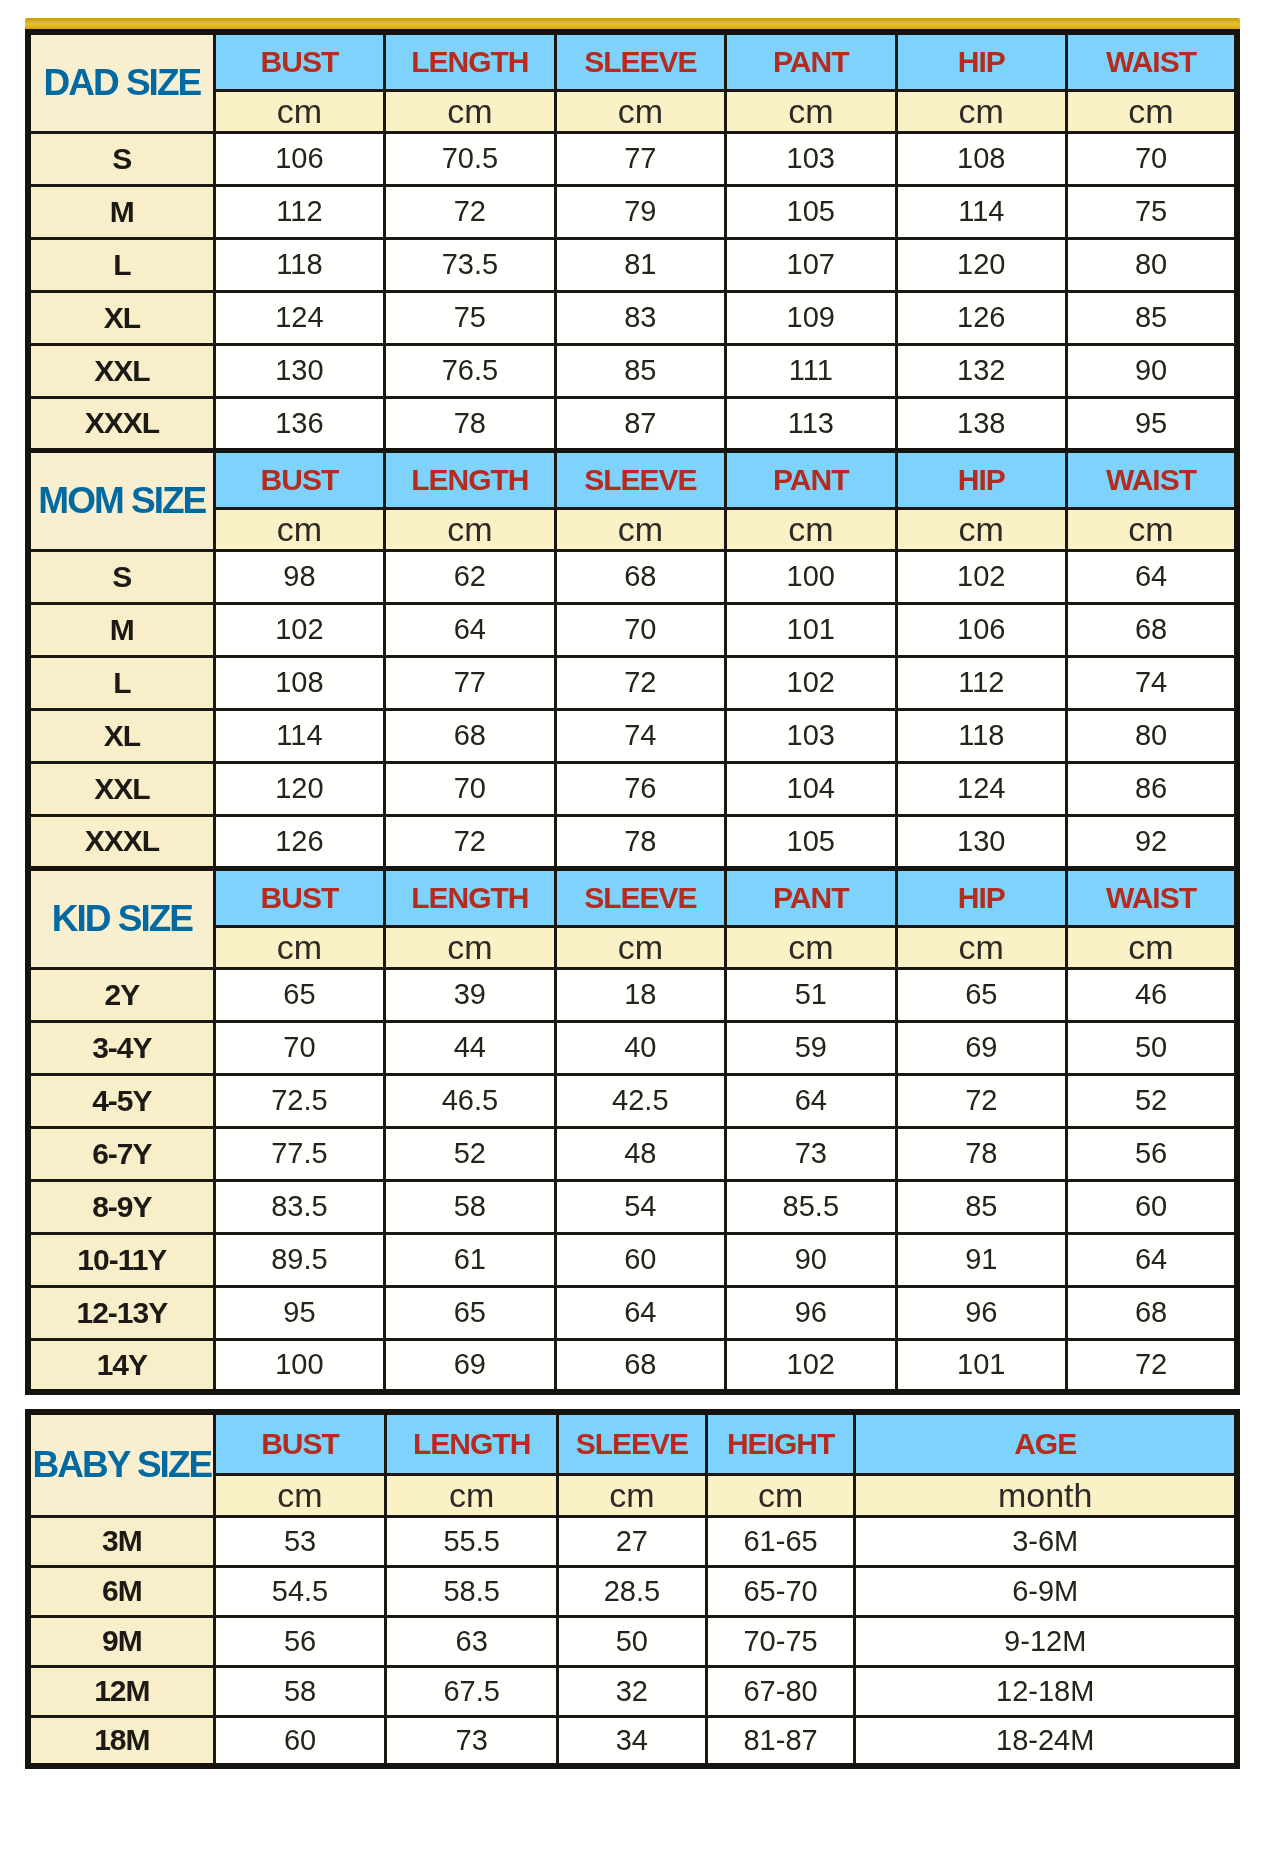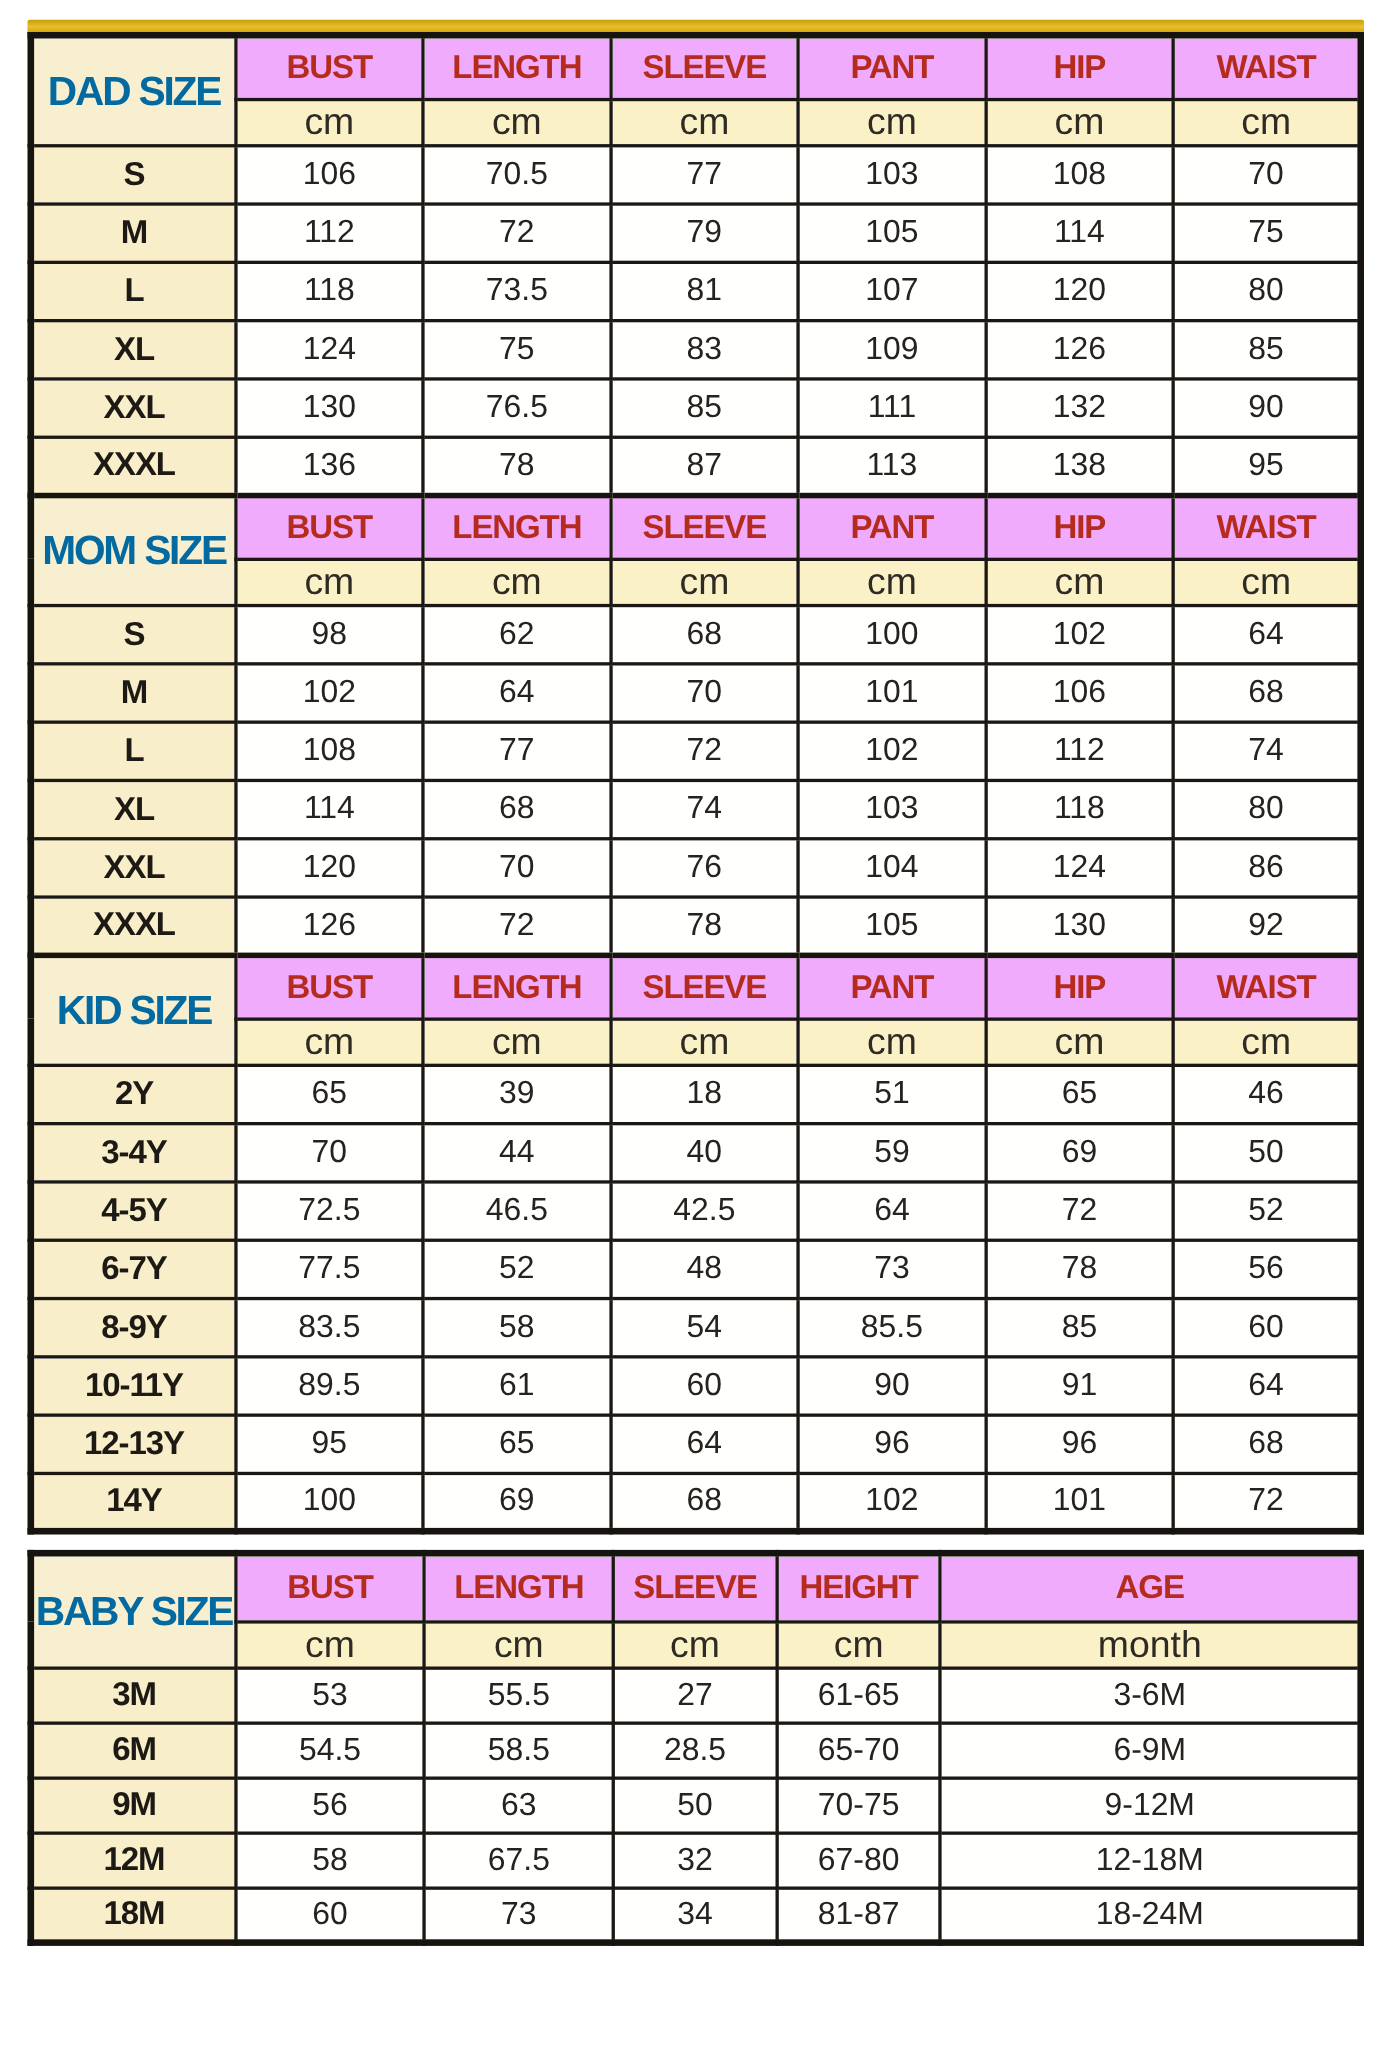--- a/index.html
+++ b/index.html
@@ -51,21 +51,21 @@
 
   .section-title {
     background: #f7efcf;
     color: #0369a1;
     font-size: 37px;
     font-weight: bold;
     letter-spacing: -2px;
     white-space: nowrap;
   }
   .col-header {
-    background: #f0abfc;
+    background: #7dd3fc;
     color: #b52c1f;
     font-size: 30px;
     font-weight: bold;
     letter-spacing: -1px;
   }
   .unit-cell {
     background: #fbf1c6;
     color: #2e2a24;
     font-size: 34px;
     font-weight: normal;

